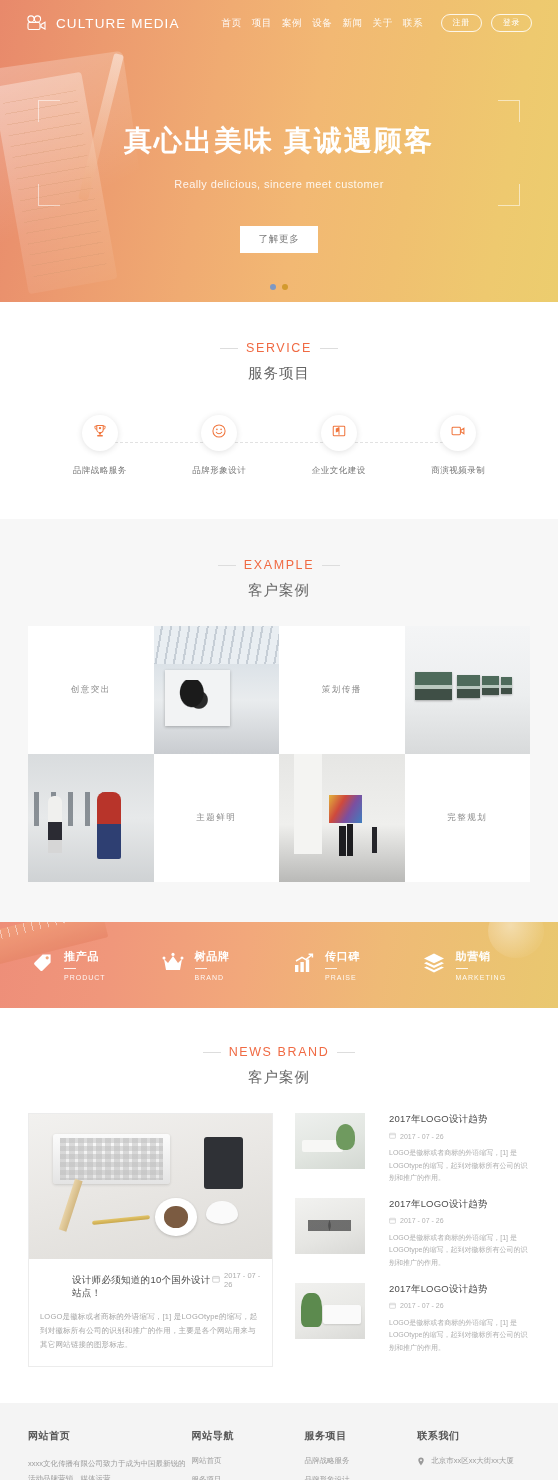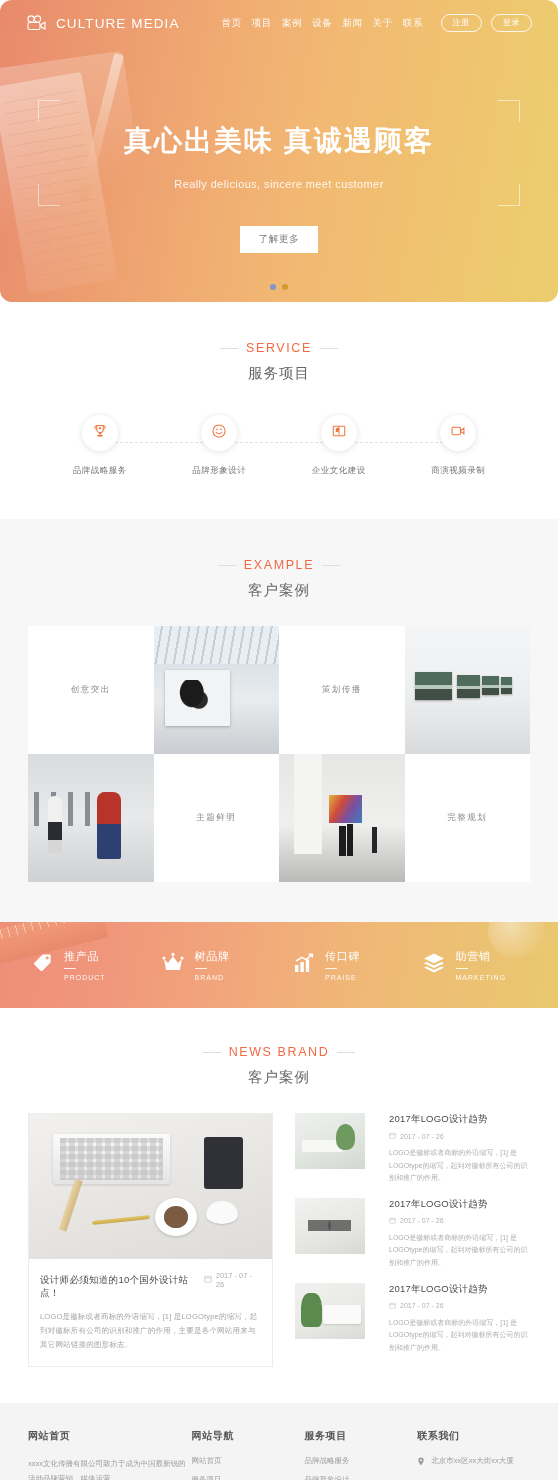--- a/index.html
+++ b/index.html
@@ -12,21 +12,20 @@
   body { width: 558px; overflow-x: hidden; }
 
   
   .hero {
     position: relative;
     width: 558px;
     height: 302px;
     background:
       linear-gradient(100deg, #e8896b 0%, #ec9a6f 18%, #f0ab72 38%, #f2b873 55%, #f0c070 72%, #eec96f 88%, #eccd6e 100%);
     overflow: hidden;
-    border-radius: 12px;
   }
   
   .hero-bg-note {
     position: absolute; left: -10px; top: 60px; width: 150px; height: 240px;
     background: linear-gradient(160deg, rgba(255,255,255,.28), rgba(255,255,255,0) 60%);
     transform: rotate(-8deg);
     border-radius: 6px;
   }
   .hero-bg-note2 {
     position: absolute; left: 10px; top: 78px; width: 90px; height: 210px;
@@ -274,21 +273,21 @@
     background: repeating-linear-gradient(to right, rgba(255,255,255,.55) 0 1px, rgba(255,255,255,0) 1px 8px);
   }
   .mug {
     position:absolute; right:14px; top:-18px; width:56px; height:54px;
     border-radius: 50%;
     background: radial-gradient(circle at 40% 40%, rgba(255,255,255,.42), rgba(255,255,255,.06) 70%);
   }
   .feat-items { position: relative; z-index: 2; display: flex; width: 100%; padding: 0 18px; }
   .feat { flex: 1; display: flex; align-items: center; gap: 10px; padding-left: 12px; }
   .feat-txt { color: #fff; }
-  .feat-cn { font-size: 11px; font-weight: normal; letter-spacing: .8px; }
+  .feat-cn { font-size: 11px; font-weight: bold; letter-spacing: .8px; }
   .feat-dash { width: 12px; height: 1px; background: rgba(255,255,255,.85); margin: 4px 0 5px; }
   .feat-en { font-size: 7px; letter-spacing: 1px; color: rgba(255,255,255,.92); }
 
   
   .news { background: #fff; padding: 34px 0 36px; }
   .news-wrap {
     width: 502px; margin: 26px auto 0;
     display: flex; gap: 22px;
   }
   .news-main { width: 245px; border: 1px solid #ececec; background:#fff; }
@@ -330,21 +329,21 @@
     position:absolute; left:26%; top:72%; width:24%; height:4px;
     background: linear-gradient(to bottom,#e3c56a,#c9a84d);
     transform: rotate(-6deg); border-radius: 2px;
   }
   .woodruler {
     position:absolute; left:6%; top:60%; width:22%; height:8px;
     background: linear-gradient(180deg,#e8d3a8,#d3b882);
     transform: rotate(-72deg);
   }
   .news-main-body { padding: 12px 11px 14px; }
-  .news-main-title-row { display: flex; align-items: baseline; }
+  .news-main-title-row { display: flex; align-items: baseline; margin-left: 32px; }
   .news-main-title { font-size: 9.5px; color: #4b4b4b; letter-spacing: .3px; }
   .news-main-date { margin-left: auto; font-size: 7.5px; color: #adadad; display:flex; align-items:center; gap:4px; }
   .news-main-desc {
     margin-top: 10px;
     font-size: 7.5px; color: #a6a6a6; line-height: 1.85; letter-spacing: .2px;
   }
 
   .news-list { flex: 1; display: flex; flex-direction: column; gap: 13px; }
   .news-item { display: flex; gap: 24px; }
   .news-thumb { width: 70px; height: 56px; flex: none; position: relative; overflow: hidden; }

